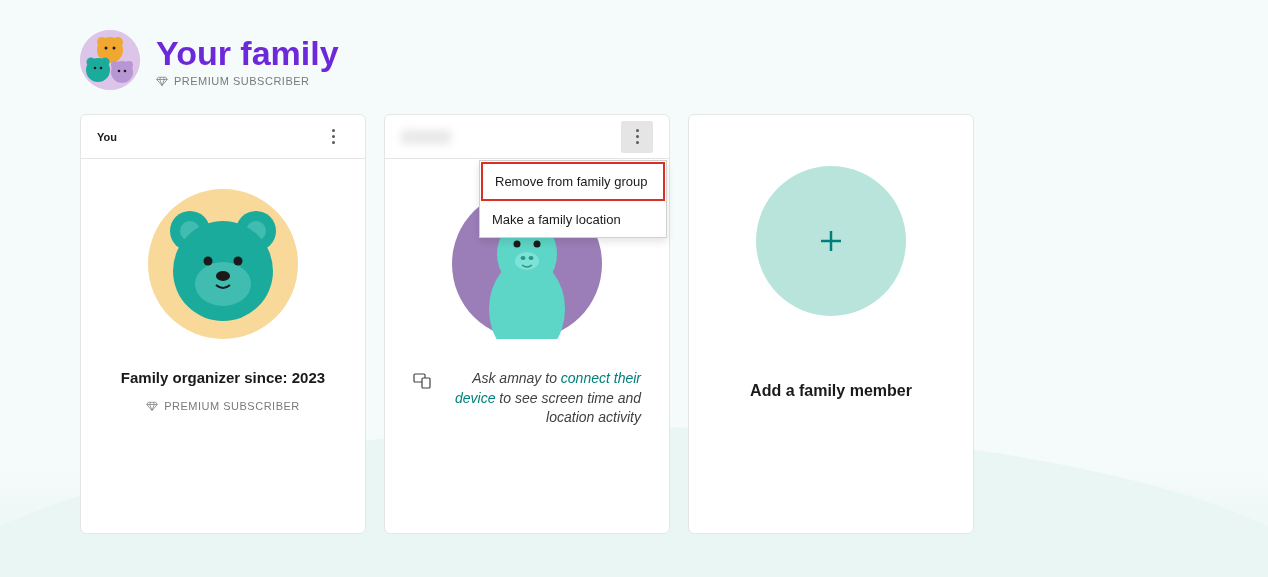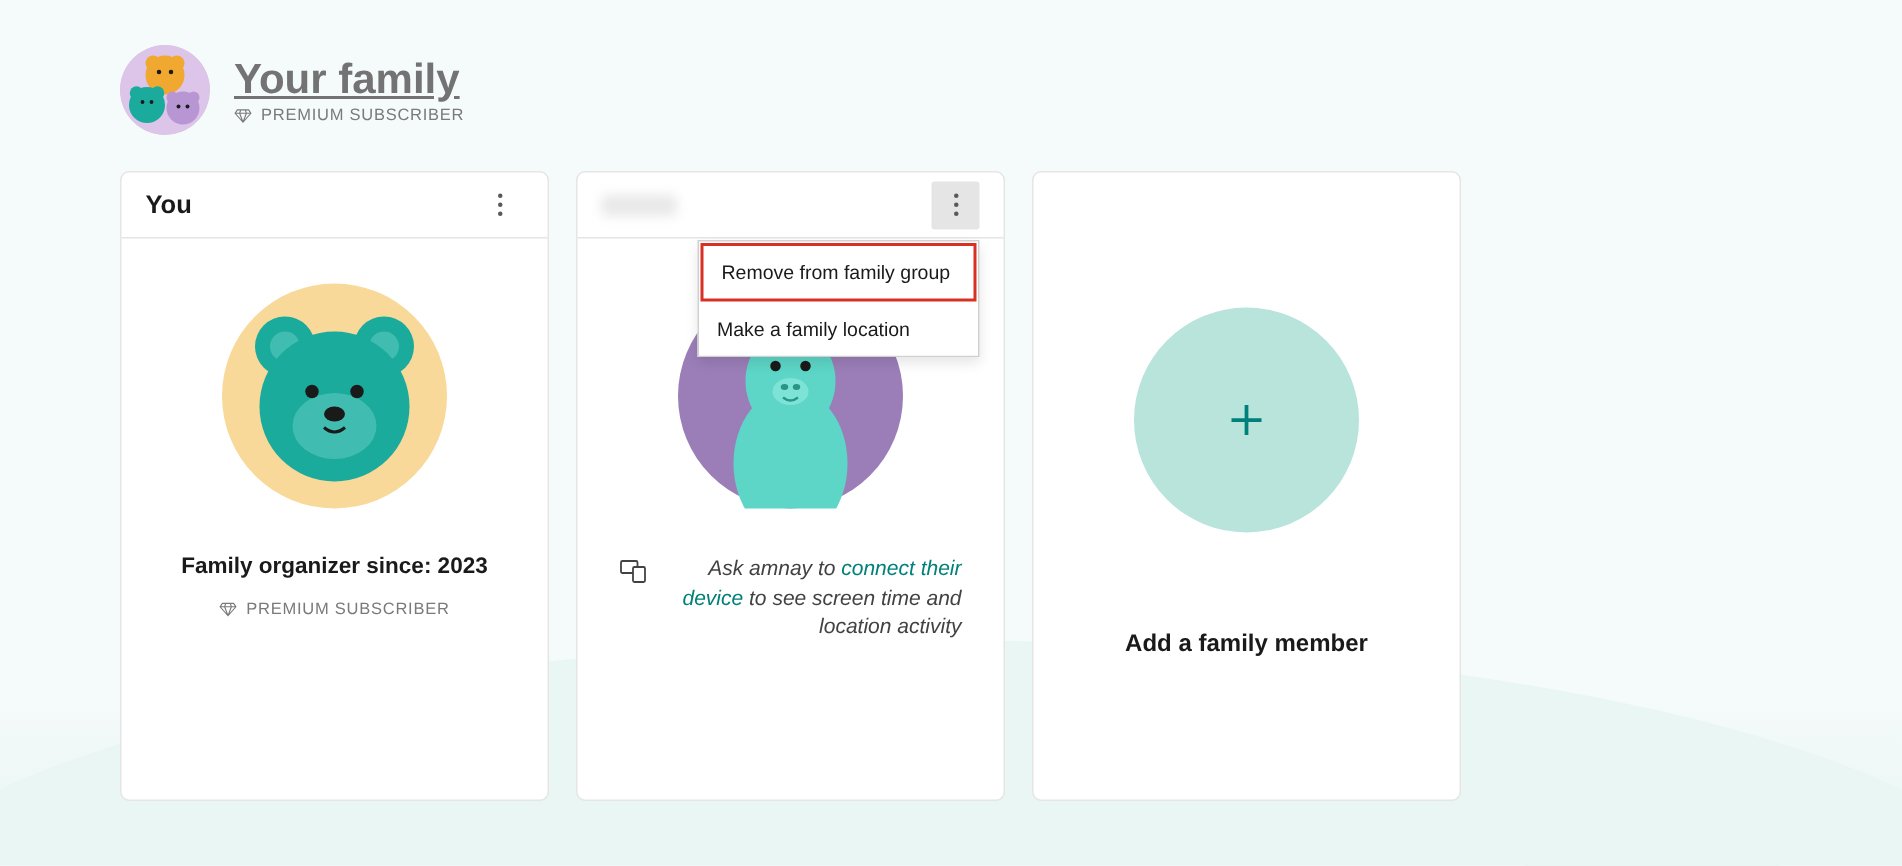--- a/index.html
+++ b/index.html
@@ -36,24 +36,23 @@
     }
     .header-avatar {
       width: 60px;
       height: 60px;
       border-radius: 50%;
       background: #dcc5e8;
       position: relative;
       overflow: hidden;
     }
     .header-text h1 {
-      font-size: 28px;
+      font-size: 34px;
       font-weight: 600;
-      color: #737373;
-      text-decoration: underline;
+      color: #6d28d9;
     }
     .premium {
       display: flex;
       align-items: center;
       gap: 6px;
       font-size: 11px;
       color: #7a7a7a;
       letter-spacing: 0.5px;
       margin-top: 2px;
     }
@@ -77,21 +76,21 @@
     }
     .card-header {
       display: flex;
       justify-content: space-between;
       align-items: center;
       padding: 12px 16px;
       border-bottom: 1px solid #e5e5e5;
       height: 44px;
     }
     .card-title {
-      font-size: 17px;
+      font-size: 11px;
       font-weight: 600;
       color: #1a1a1a;
     }
     .card-title.blurred {
       filter: blur(4px);
       color: #999;
       background: #e8e8e8;
       width: 50px;
       height: 14px;
       border-radius: 2px;
@@ -174,32 +173,32 @@
       flex-shrink: 0;
       width: 18px;
       height: 18px;
       margin-top: 2px;
     }
     .add-card {
       display: flex;
       flex-direction: column;
       align-items: center;
       justify-content: flex-start;
-      padding-top: 90px;
+      padding-top: 51px;
     }
     .add-text {
       font-size: 16px;
       font-weight: 600;
       color: #1a1a1a;
       margin-top: 36px;
     }
     .context-menu {
       position: absolute;
       top: 45px;
-      right: 16px;
+      right: 2px;
       width: 188px;
       background: #ffffff;
       border: 1px solid #d0d0d0;
       box-shadow: 0 4px 8px rgba(0,0,0,0.1);
       z-index: 10;
     }
     .menu-item {
       padding: 10px 12px;
       font-size: 13px;
       color: #1a1a1a;

